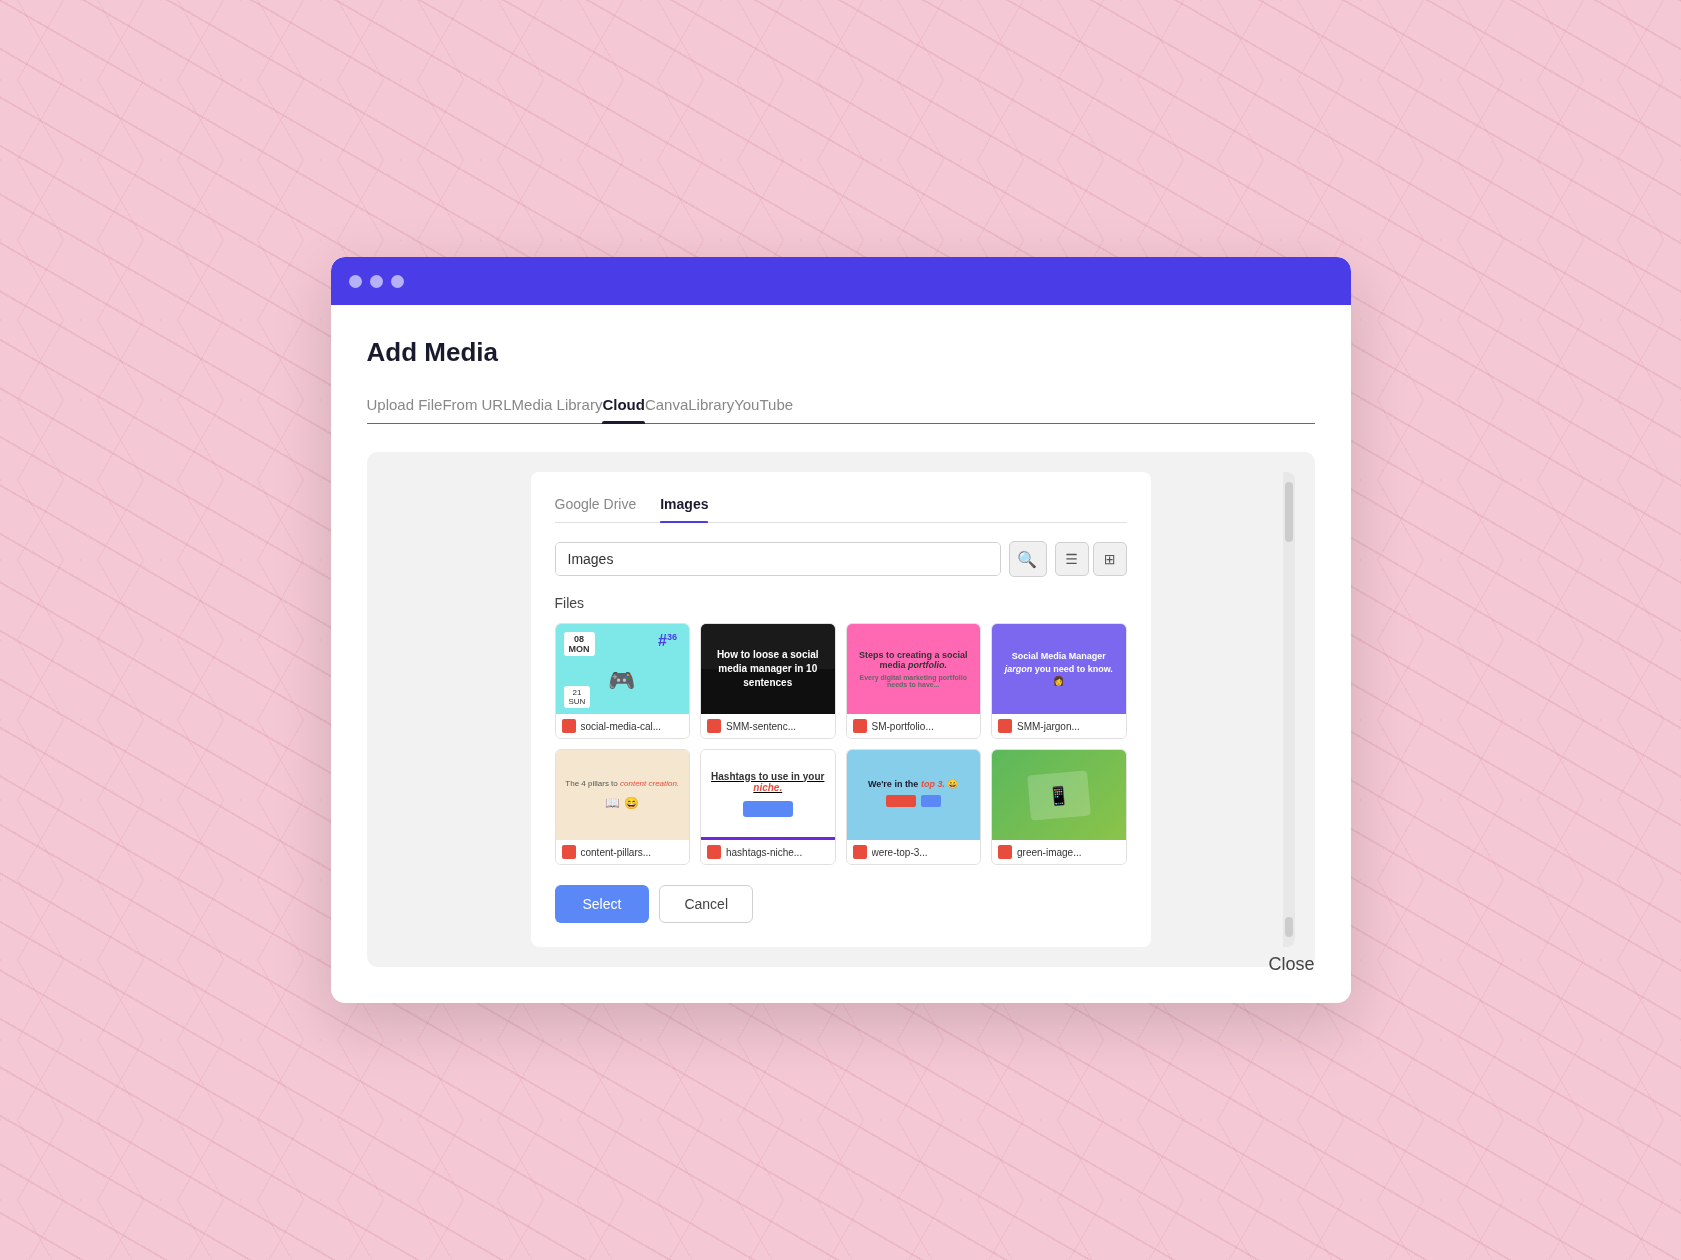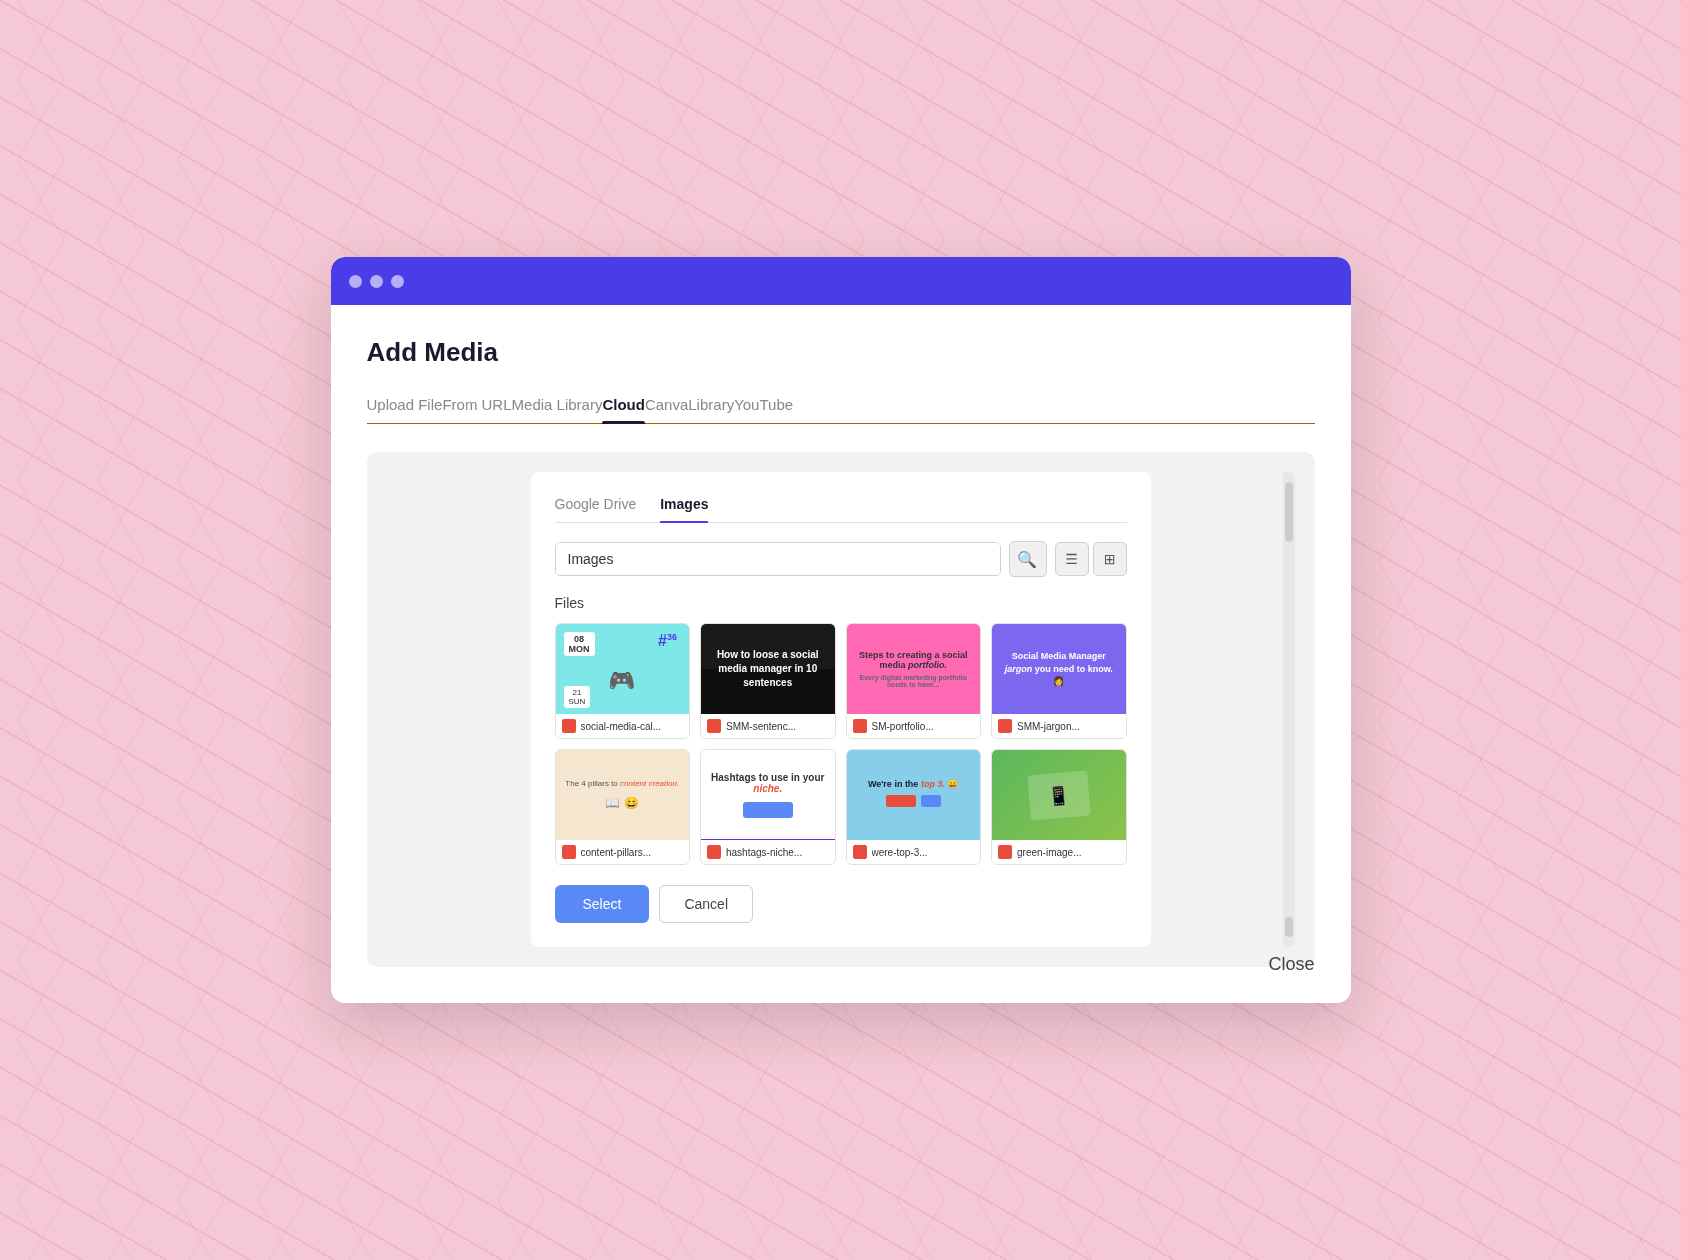--- a/index.html
+++ b/index.html
@@ -250,21 +250,21 @@
       overflow: hidden;
       position: relative;
     }
 
     
     .thumb-1 { background: #7ee8e8; }
     .thumb-2 { background: #1a1a1a; color: white; }
     .thumb-3 { background: #ff69b4; }
     .thumb-4 { background: #7b68ee; color: white; }
     .thumb-5 { background: #f5e6d0; }
-    .thumb-6 { background: #fff; border-bottom: 1px solid #6d28d9; }
+    .thumb-6 { background: #fff; border-bottom: 3px solid #6d28d9; text-decoration: underline; }
     .thumb-7 { background: #87ceeb; }
     .thumb-8 { background: #90ee90; }
 
     .file-label-row {
       display: flex;
       align-items: center;
       gap: 5px;
       padding: 5px 6px;
       background: #fff;
     }

